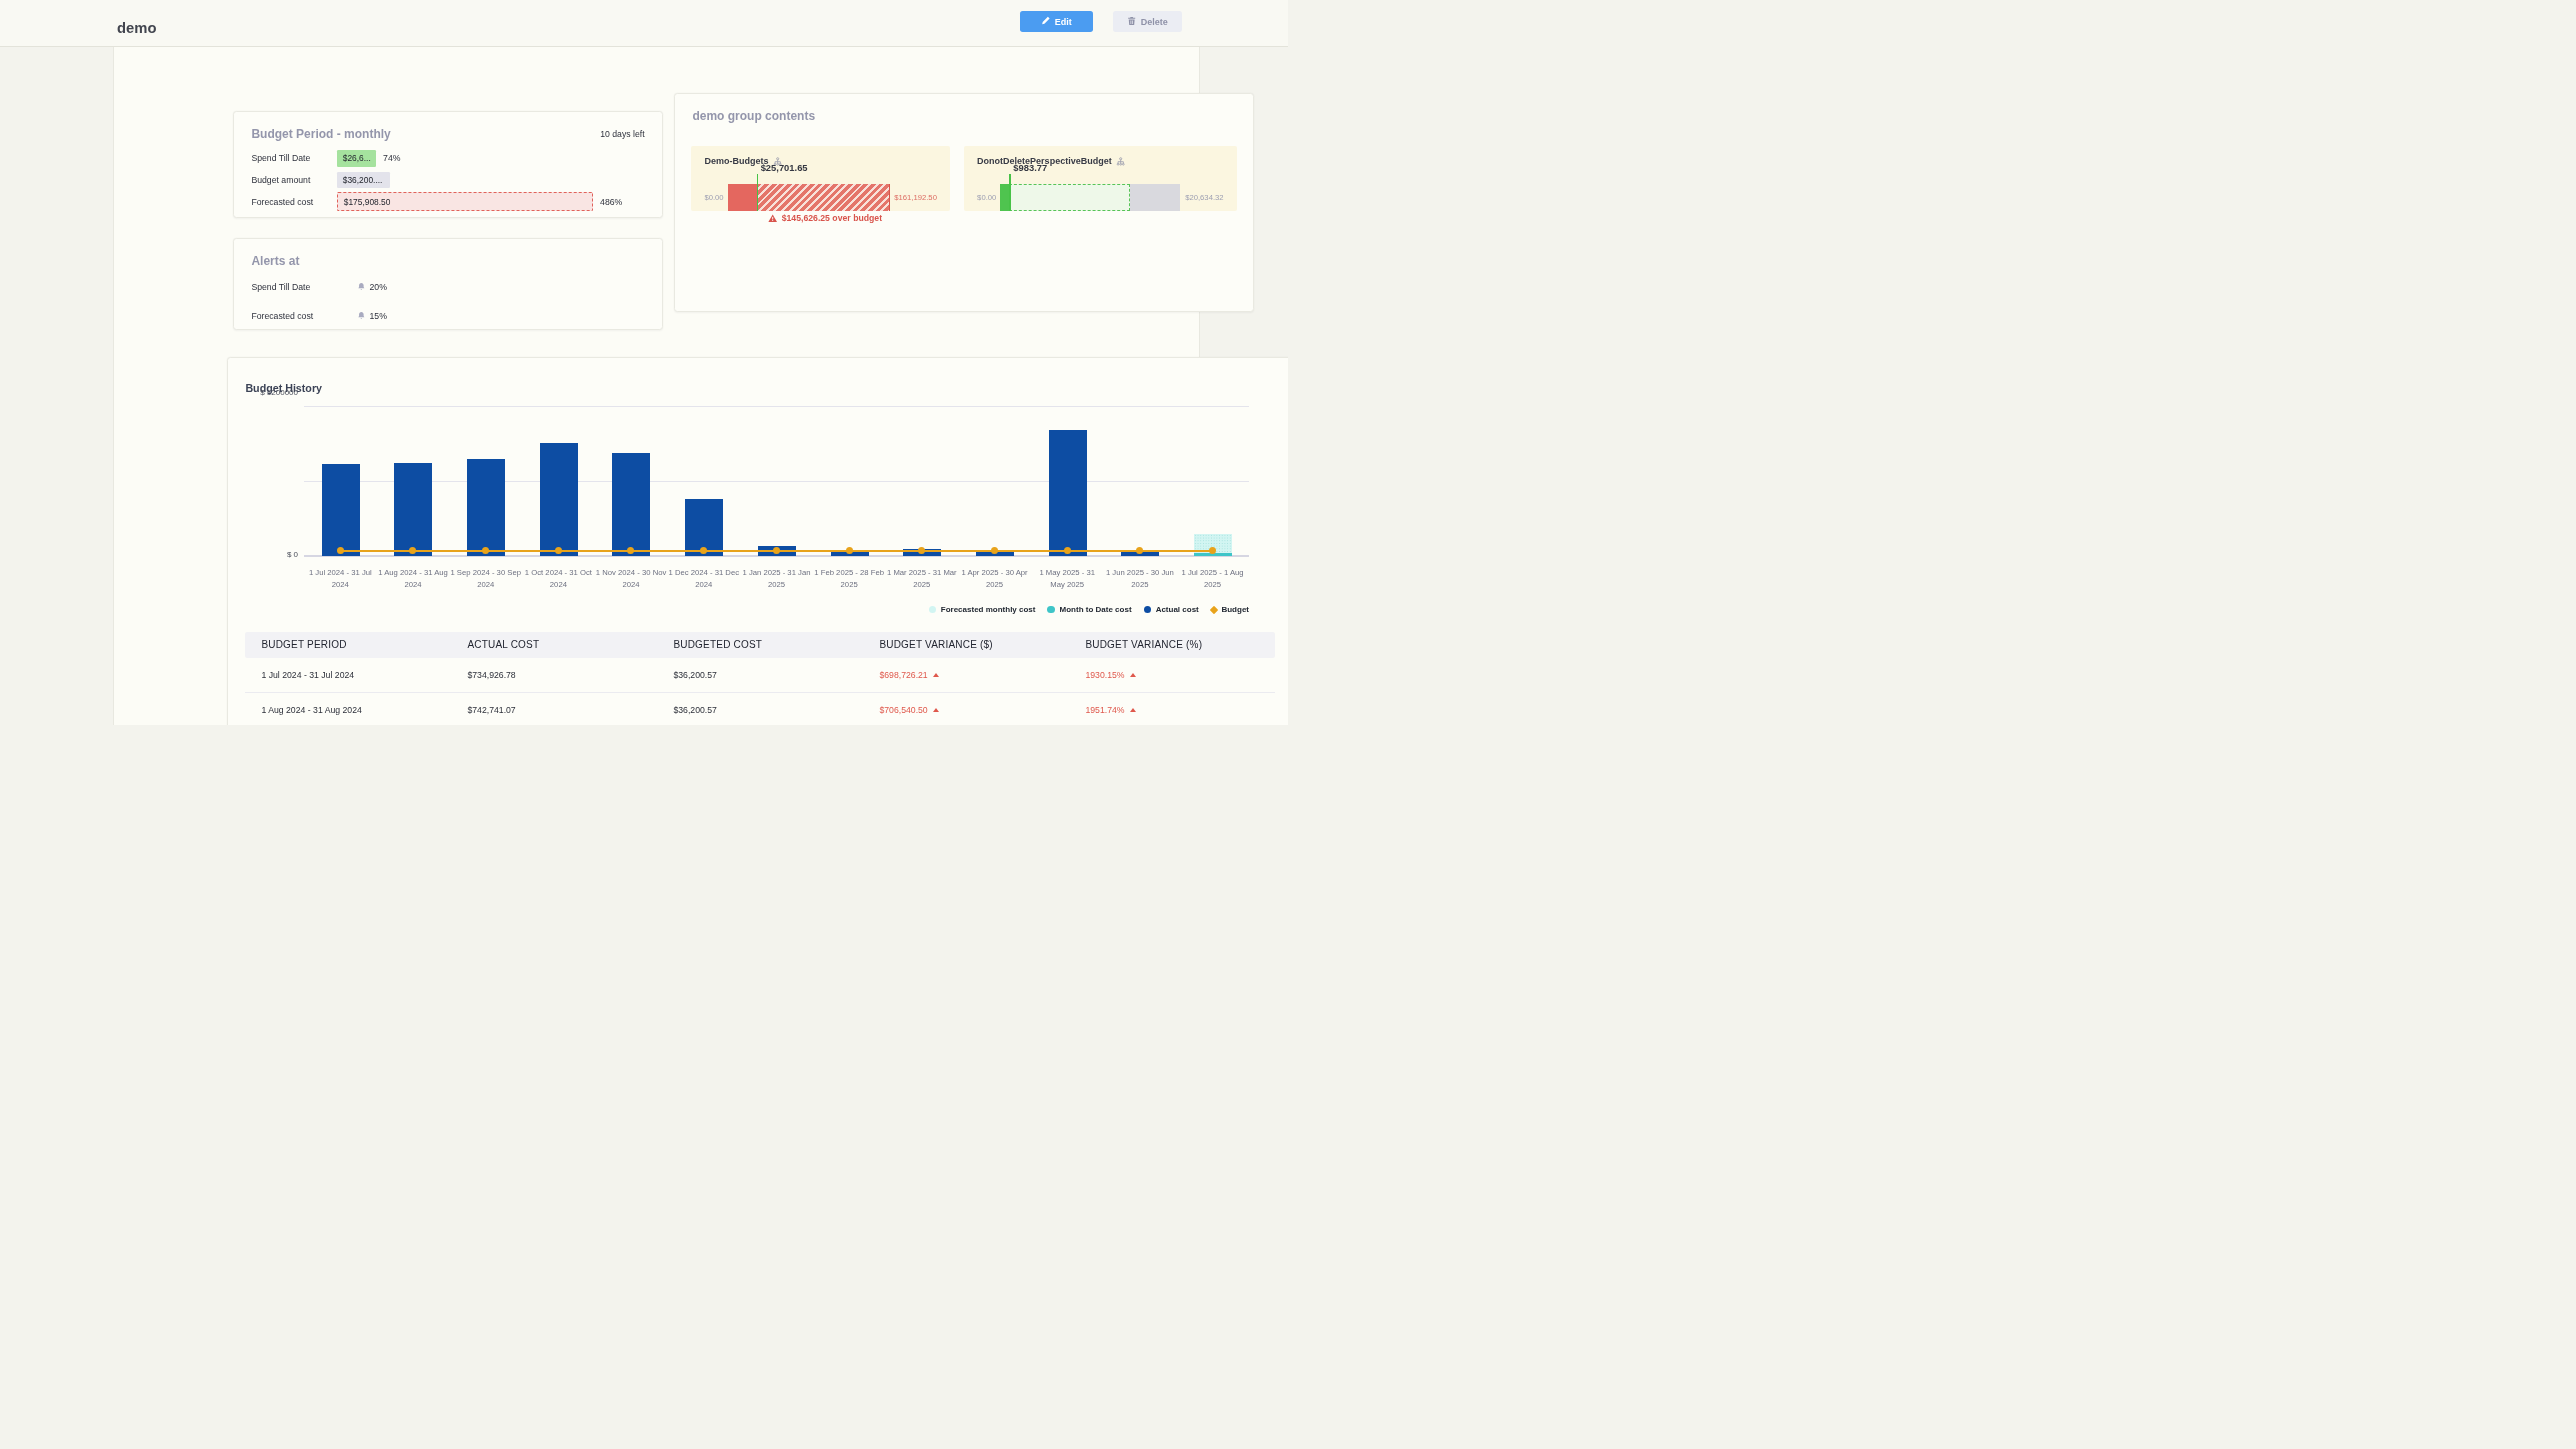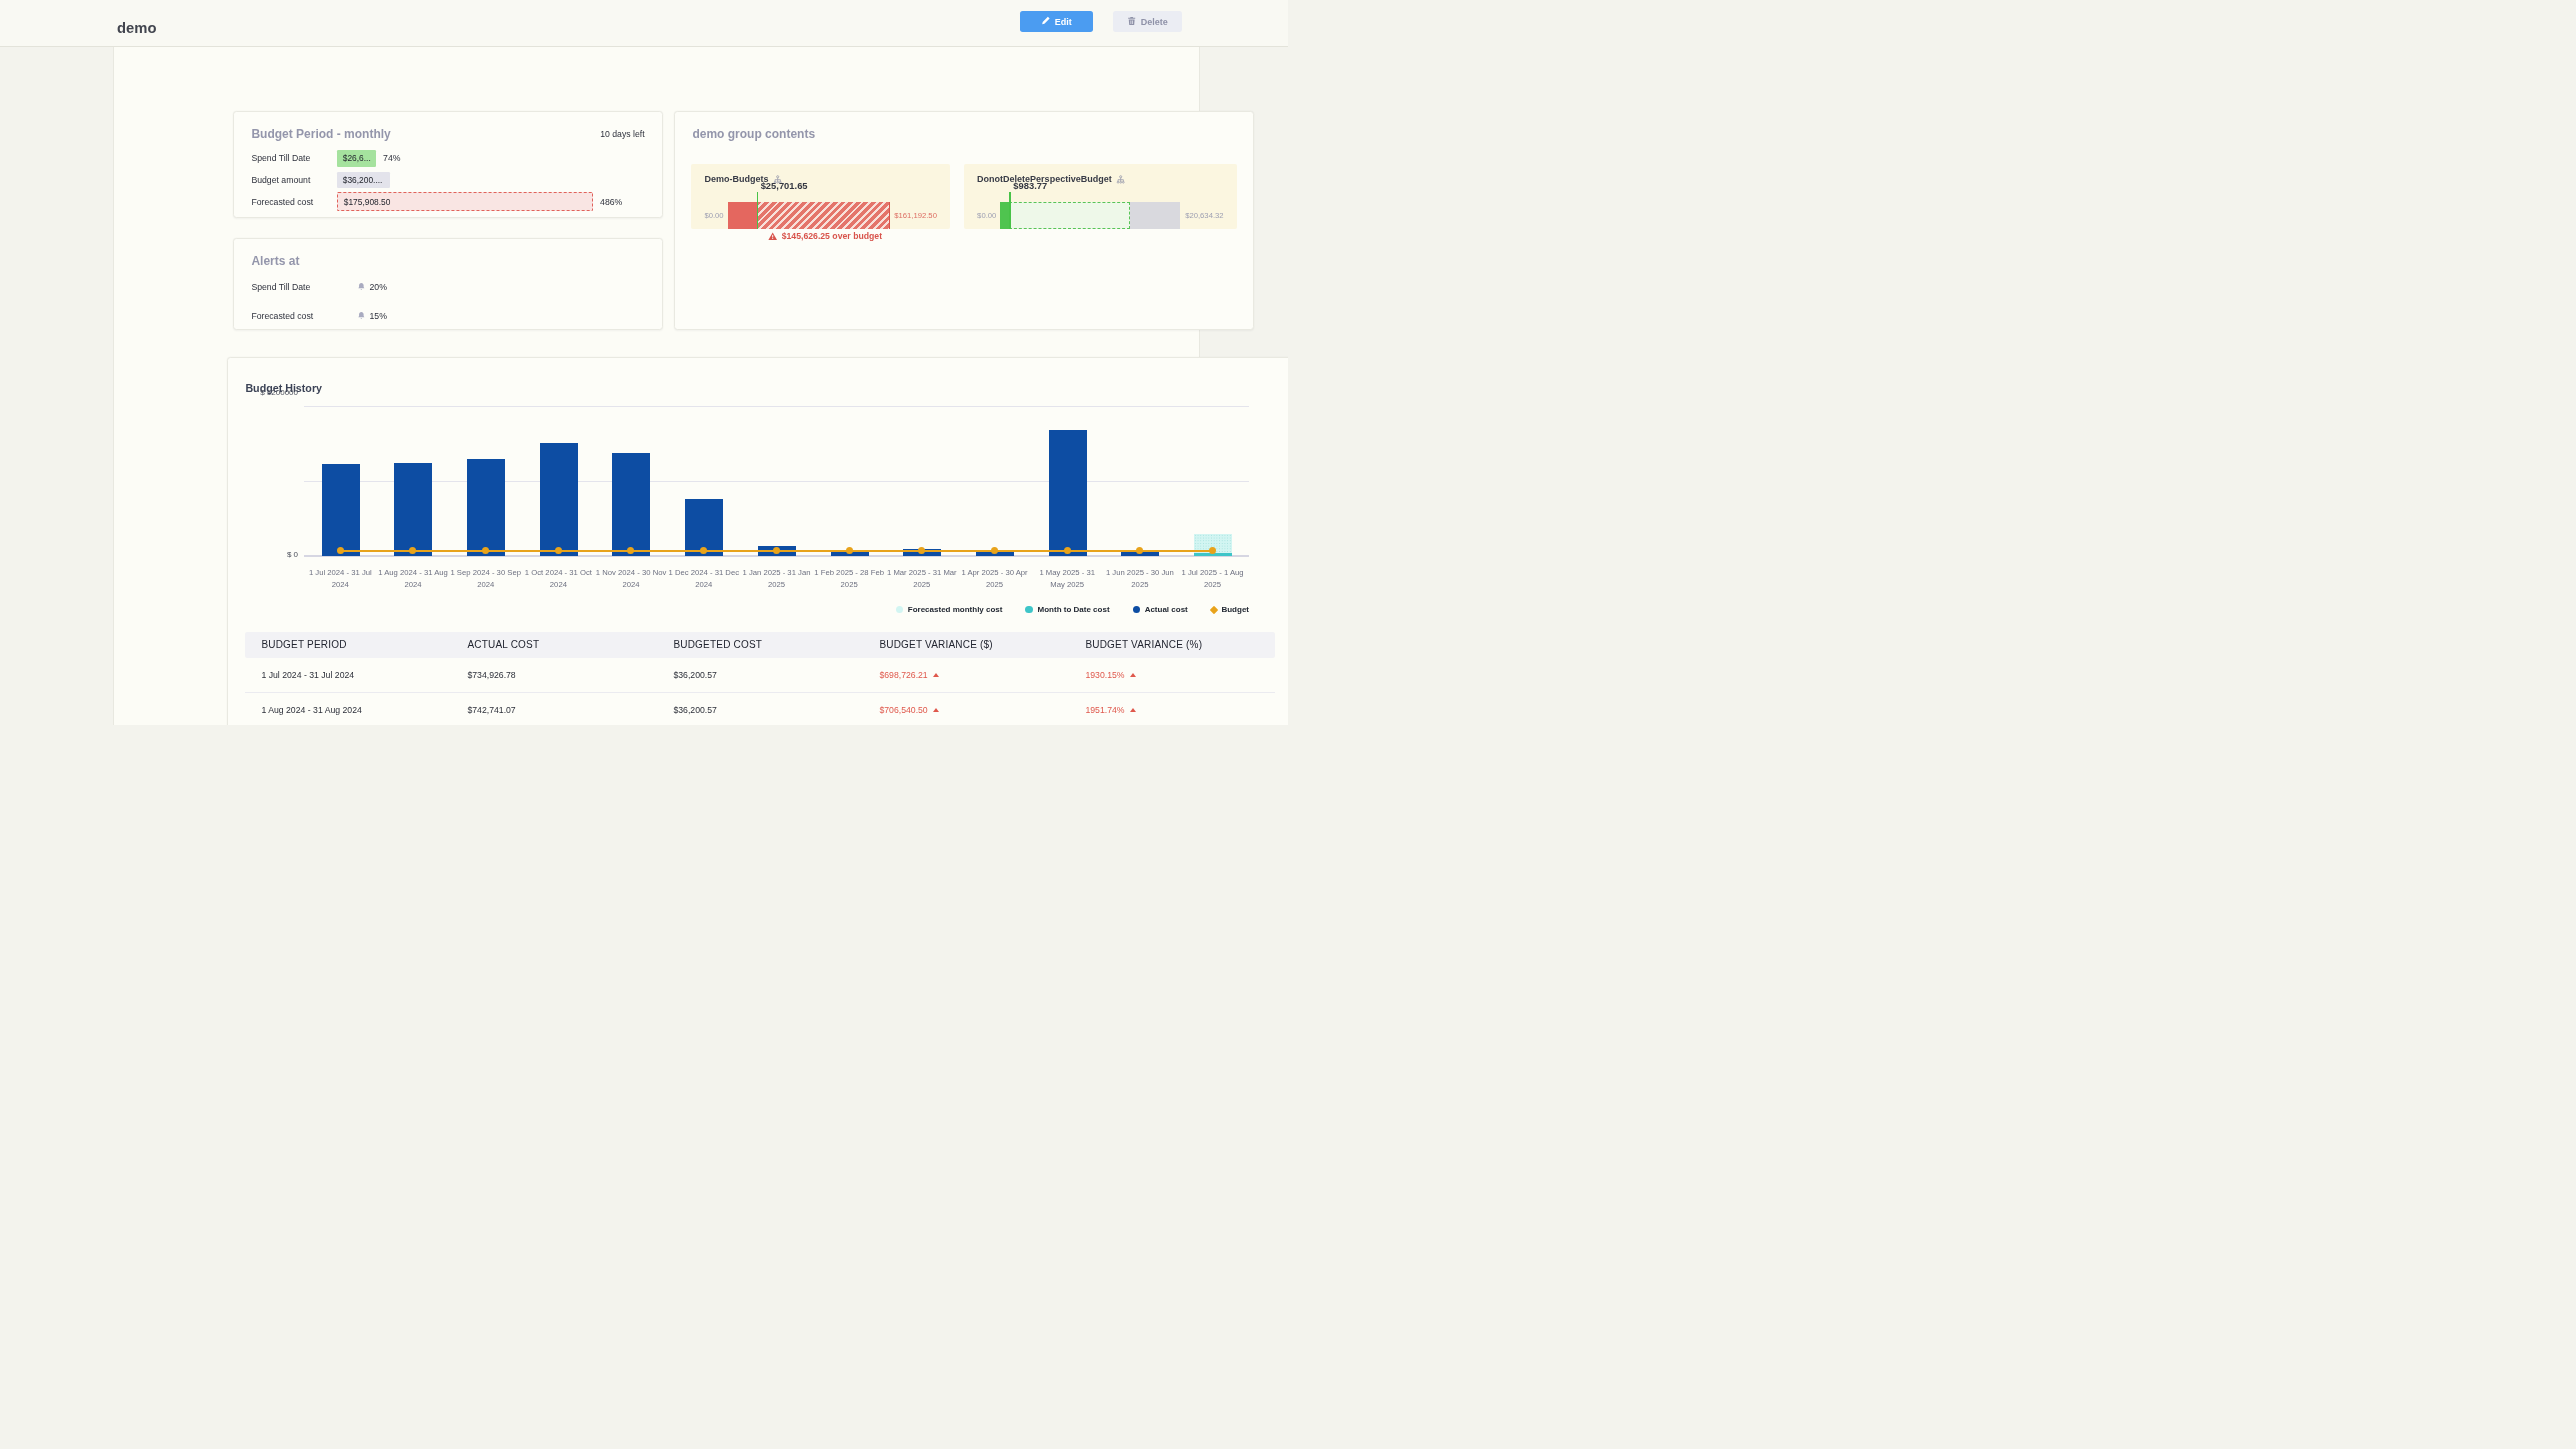--- a/index.html
+++ b/index.html
@@ -44,21 +44,21 @@
   .chip-budget-gray { background:#e3e3eb; width:53px; }
   .chip-forecast-red { background:#f9e5e3; border:1px dashed #e0625a; width:256px; }
   .bp-suffix { font-size:8.7px; color:#2e313c; margin-left:6.7px; }
   
   #card-alerts { left:119px; top:191px; width:430px; height:92px; }
   .alert-rows { padding:12px 17.4px 0 17.4px; }
   .alert-row { display:flex; align-items:center; height:14.8px; margin-bottom:14px; }
   .alert-label { width:106px; font-size:8.7px; color:#2e313c; }
   .alert-value { font-size:8.7px; color:#2e313c; display:flex; align-items:center; gap:3.4px; }
   
-  #card-group { left:560px; top:64px; width:580px; height:219px; }
+  #card-group { left:560px; top:46px; width:580px; height:219px; }
   .mini-row { display:flex; gap:13.4px; padding:23px 16px 0 16px; }
   .mini-card { background-color:#fbf6e0;
     background-image:radial-gradient(rgba(190,170,60,.12) 0.7px, transparent 0.7px); background-size:4px 4px;
     border-radius:2px; padding:10.7px 13.4px; position:relative; cursor:pointer; }
   .mini-1 { width:260px; height:65px; }
   .mini-2 { width:274px; height:65px; }
   .mini-head { display:flex; align-items:center; gap:4.7px; }
   .mini-name { font-size:9px; font-weight:600; color:#383b46; }
   .bar-zone { position:relative; margin-top:17.4px; }
   .bar-row { display:flex; align-items:center; }
@@ -84,21 +84,21 @@
   .ytick { position:absolute; left:0; width:70px; text-align:right; font-size:8px; color:#4b4f5b; }
   .plot { position:absolute; left:76px; top:48px; width:945px; height:150px; }
   .gridline { position:absolute; left:0; width:100%; height:0.7px; background:#e4e4ec; }
   .axisline { position:absolute; left:0; bottom:-0.7px; width:100%; height:1.3px; background:#d6d6e2; }
   .vbar { position:absolute; bottom:0; }
   .budget-line { position:absolute; height:2px; background:#e8a31b; z-index:3; }
   .budget-marker { position:absolute; width:7.4px; height:7.4px; border-radius:50%; background:#e8a31b; z-index:4; }
   .xlabels { position:absolute; left:76px; top:209px; width:945px; display:flex; }
   .xlabel { flex:1 1 0; text-align:center; font-size:7.7px; color:#6d7080; line-height:1.55; }
   .xlabel span { display:inline-block; max-width:71px; }
-  .legend { position:absolute; left:76px; top:247px; width:945px; display:flex; justify-content:flex-end; gap:23px; align-items:center; }
+  .legend { position:absolute; left:76px; top:247px; width:945px; display:flex; justify-content:flex-end; gap:12px; align-items:center; }
   .legend-item { display:flex; align-items:center; gap:4.7px; font-size:8px; font-weight:700; color:#232933; }
   .ldot { width:7.4px; height:7.4px; border-radius:50%; }
   .ldiamond { width:6px; height:6px; transform:rotate(45deg); border-radius:0.7px; }
   
   .btable { position:absolute; left:17.4px; top:274px; width:1030px; border-collapse:collapse; table-layout:fixed; }
   .btable th { background:#f2f2f5; height:25.5px; text-align:left; padding:0 0 0 16px;
     font-size:10px; font-weight:400; color:#222530; letter-spacing:0.2px; text-transform:uppercase; }
   .btable th:first-child { border-radius:2px 0 0 2px; }
   .btable th:last-child { border-radius:0 2px 2px 0; }
   .btable td { height:35px; padding:0 0 0 16px; font-size:8.7px; color:#2c2f39; border-bottom:0.7px solid #ebebf0; }

